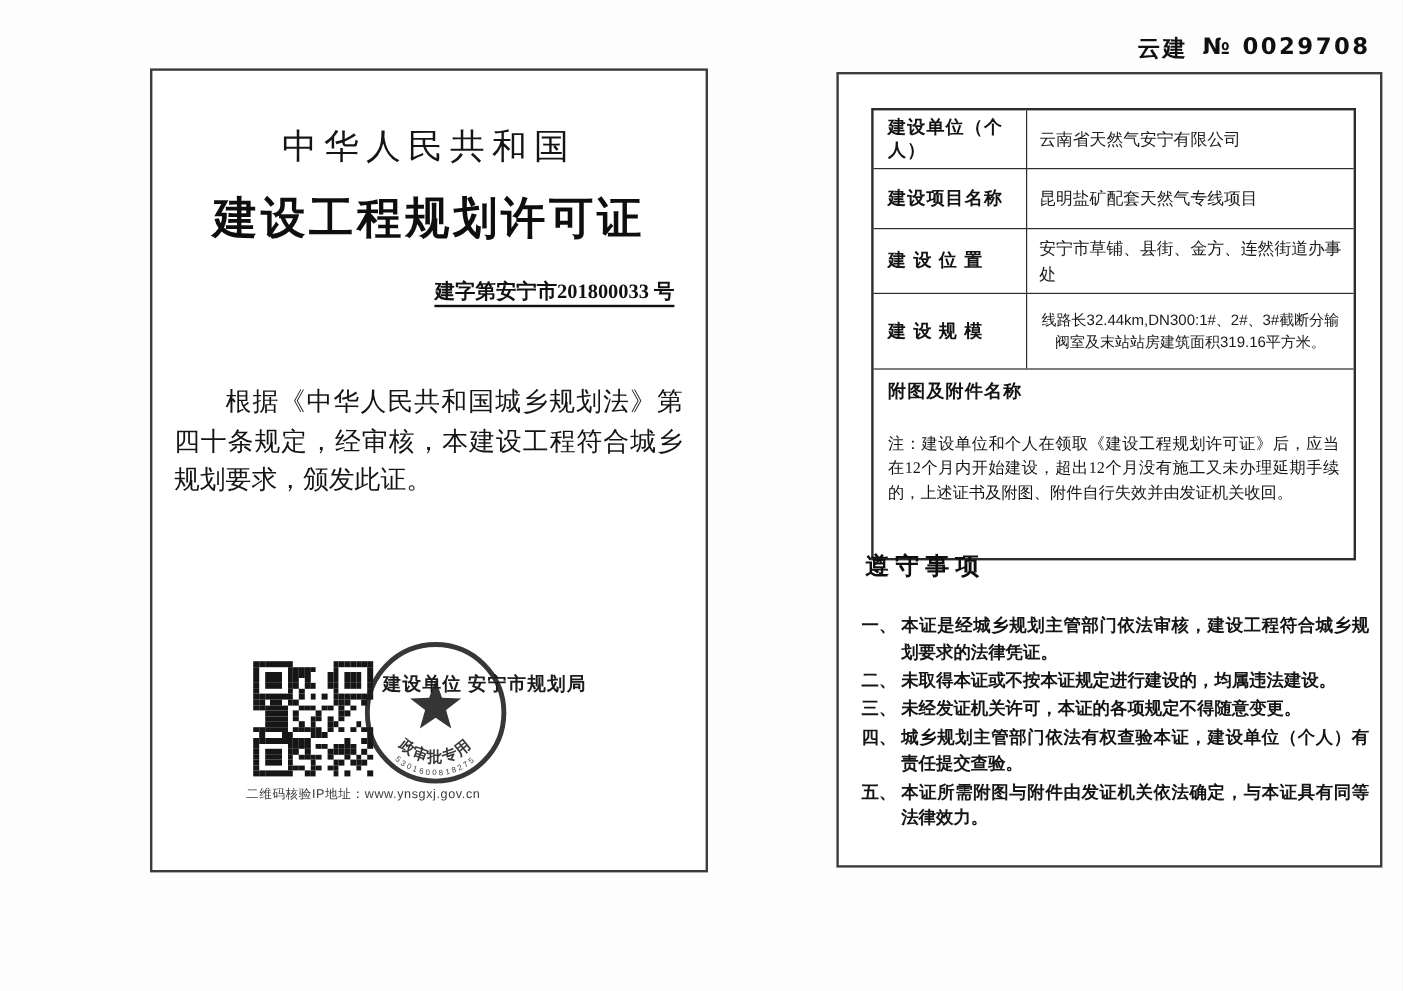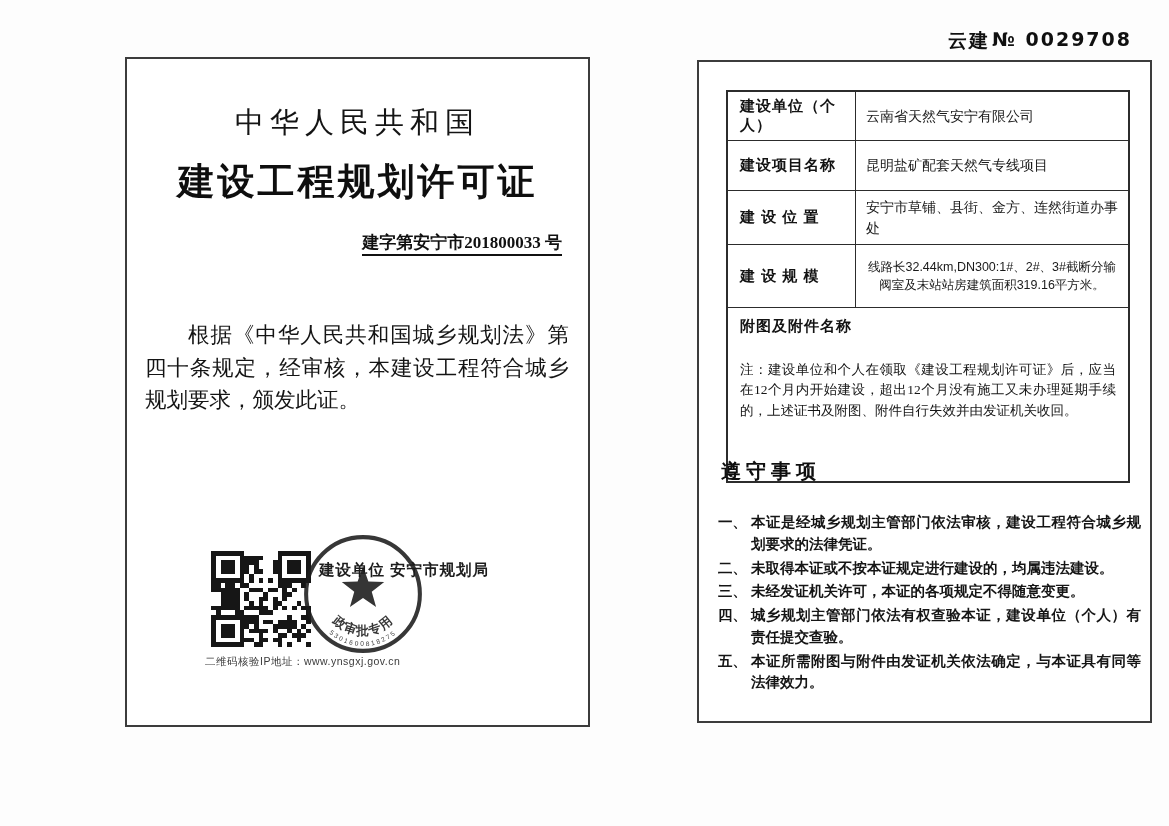--- a/index.html
+++ b/index.html
@@ -3,21 +3,21 @@
 <meta charset="utf-8">
 <style>
   html,body { margin:0; padding:0; background:#e8e8e8; }
   .scan {
     position:relative; width:1169px; height:826px; background:#fdfdfd;
     font-family:"Liberation Sans", sans-serif; color:#1b1b1b; overflow:hidden;
   }
   .serif { font-family:"Liberation Serif", serif; }
 
   
-  .serial { position:absolute; top:28px; left:948px; display:flex; gap:2px;
+  .serial { position:absolute; top:28px; left:948px; display:flex; gap:12px;
             font-size:19px; font-weight:600; letter-spacing:2px; color:#101010;
             font-family:"DejaVu Sans", sans-serif; }
 
   
   .page { position:absolute; background:#fff; border:2px solid #3c3c3c; }
   .left-page  { left:125px; top:57px;  width:461px; height:666px; }
   .right-page { left:697px; top:60px;  width:451px; height:659px; }
 
   
   .country { position:absolute; top:44px; left:0; right:0; text-align:center;
@@ -52,21 +52,21 @@
   .cell { border-top:1.5px solid #2c2c2c; }
   .cell.first { border-top:none; }
   .cell.label { border-right:1.5px solid #2c2c2c; display:flex; align-items:center;
                 padding:4px 6px 4px 12px; font-weight:700; font-size:15px;
                 letter-spacing:1px; color:#131313; }
   .cell.value { display:flex; align-items:center; padding:6px 10px;
                 font-size:14px; color:#1a1a1a; line-height:1.45; }
   .r1 { min-height:36px; } .r2 { min-height:37px; } .r3 { min-height:41px; } .r4 { min-height:50px;text-align:center; }
   .r4.value { font-size:12.5px; }
   .attach-block { grid-column:1 / -1; border-top:1.5px solid #2c2c2c;
-                  min-height:148px; padding:9px 12px 16px 12px; }
+                  min-height:148px; padding:9px 12px 0 12px; }
   .attach-label { font-weight:700; font-size:15px; letter-spacing:1px; color:#131313; }
   .attach-note  { margin-top:24px; font-size:13.5px; line-height:1.5;
                   color:#151515; font-weight:500; text-align:justify; }
 
   .comply-head { position:absolute; left:22px; top:396px; font-size:20px;
                  font-weight:700; letter-spacing:5px; color:#0f0f0f; }
   .comply-list { position:absolute; left:12px; top:450px; width:430px; }
   .comply-item { display:flex; font-size:14.5px; line-height:1.5;
                  font-weight:600; color:#151515; margin-bottom:2px; }
   .comply-item .num { flex:0 0 36px; text-align:right; padding-right:4px; }

